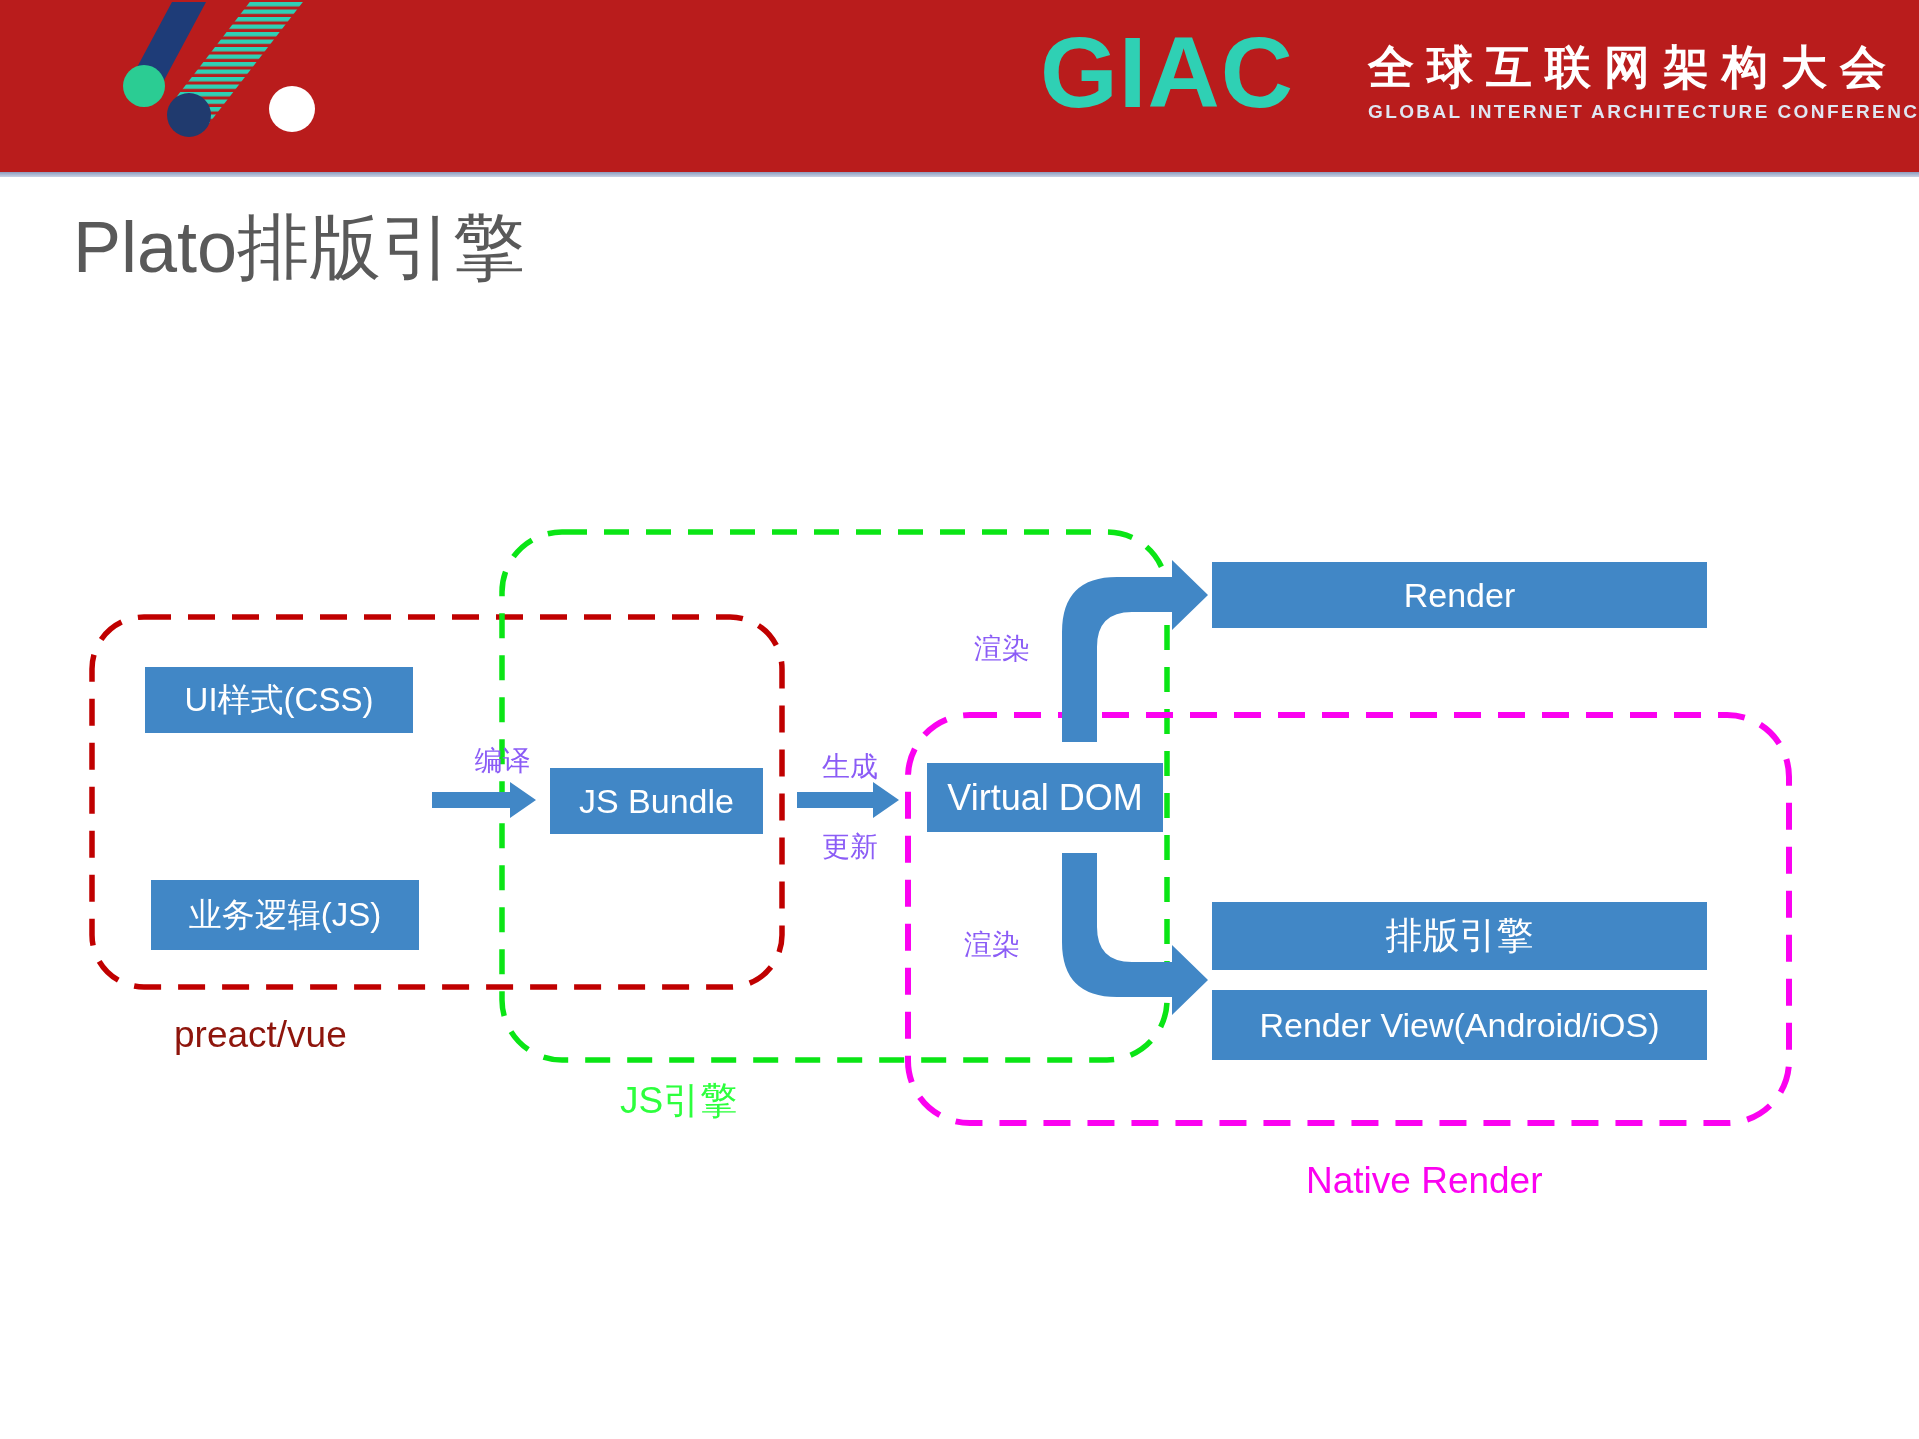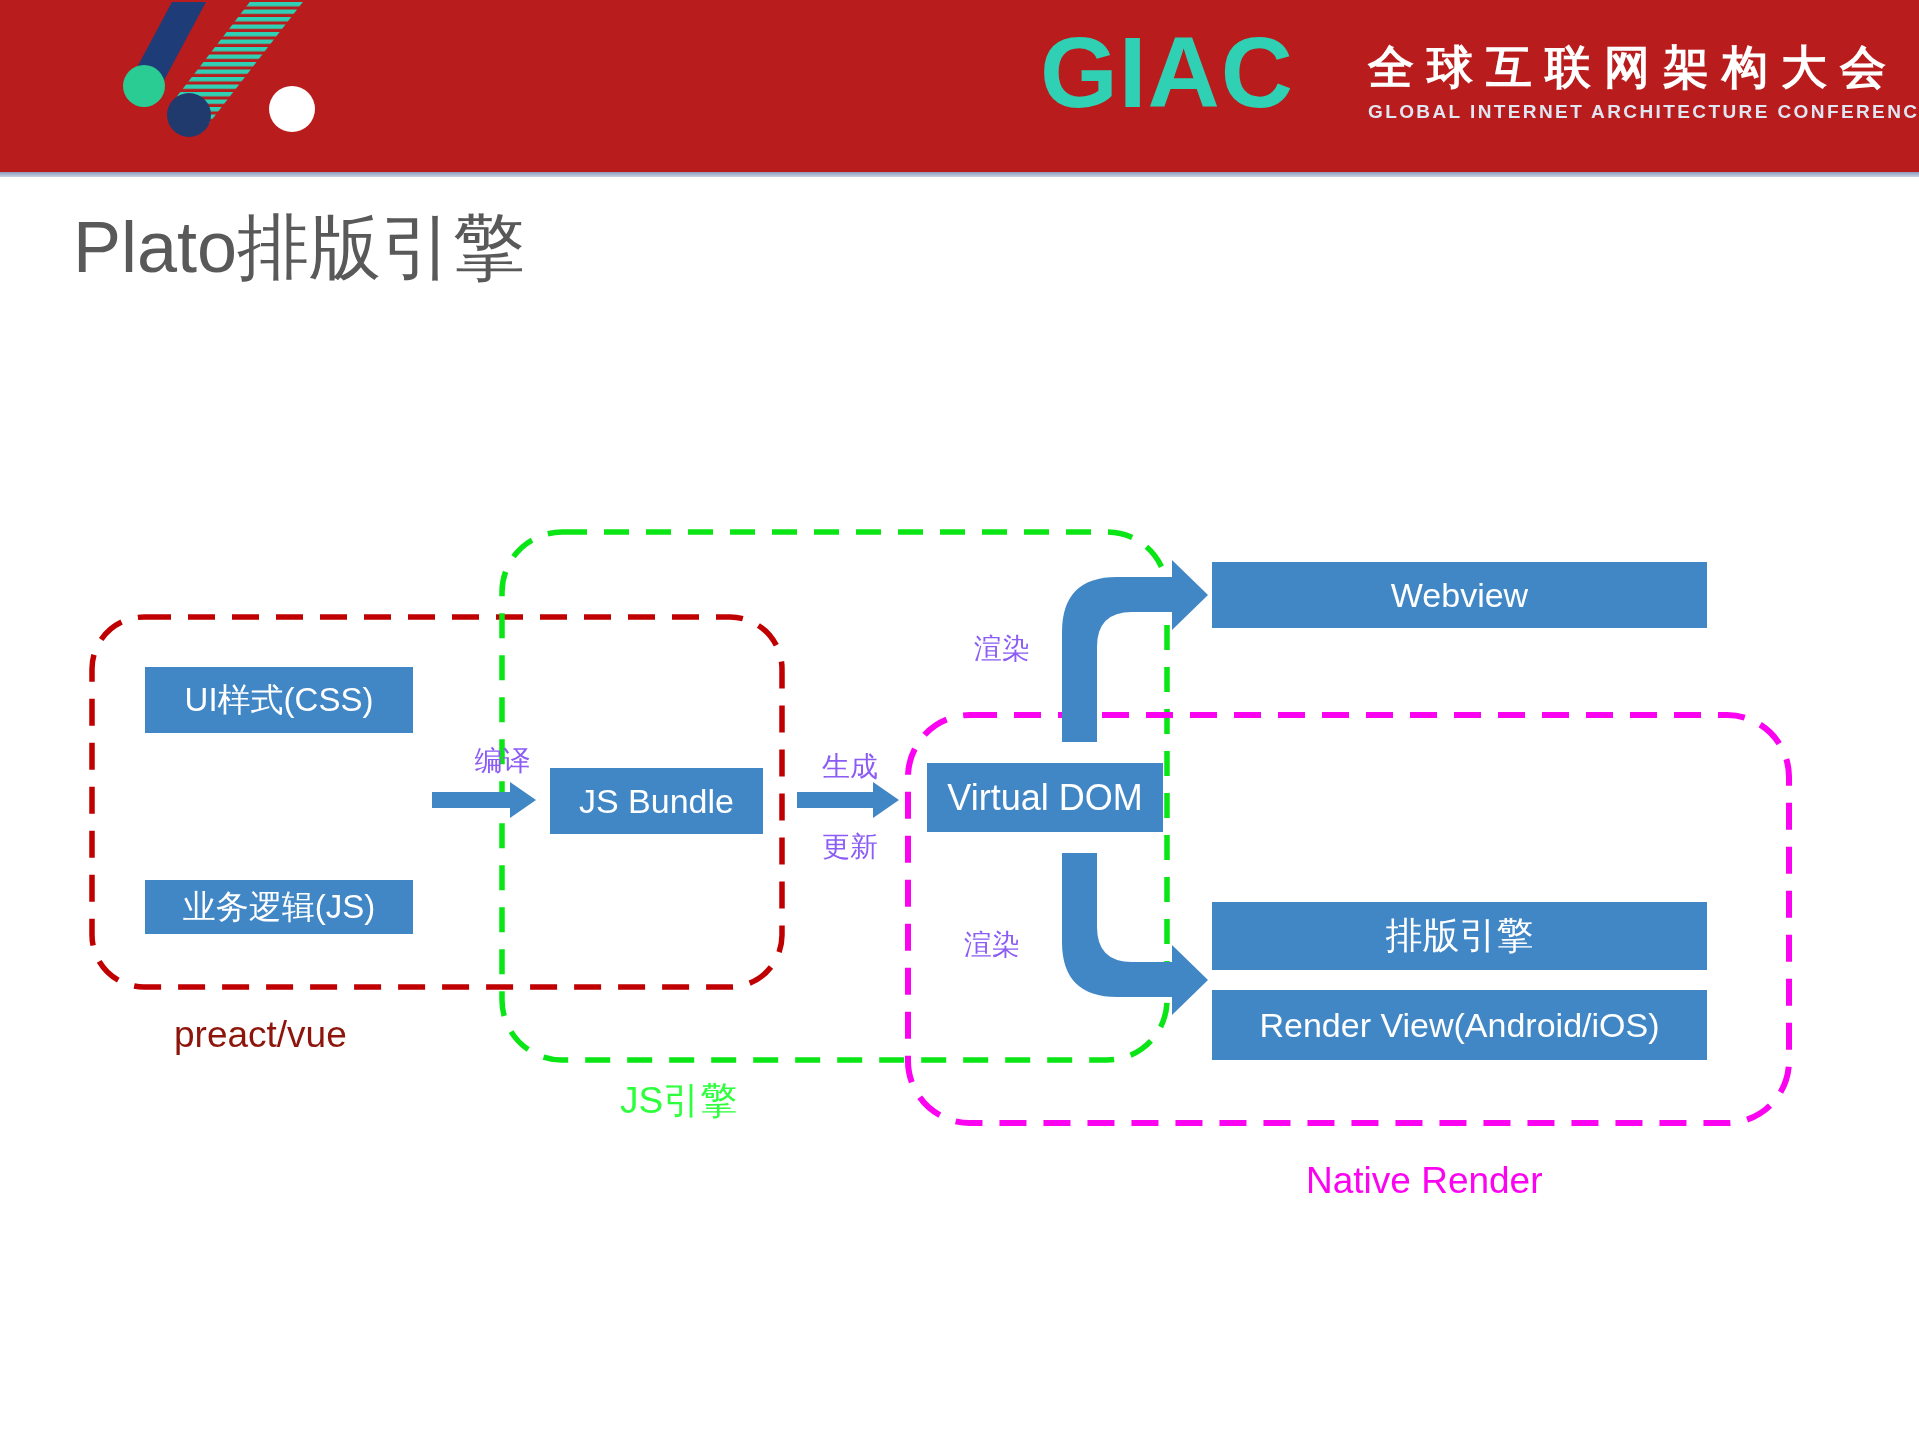--- a/index.html
+++ b/index.html
@@ -48,21 +48,21 @@
     position:absolute;z-index:3;color:#8b5cf6;text-align:center;
     font-family:Liberation Serif, serif;
     font-size:28px;white-space:nowrap;
   }
   .group-label{
     position:absolute;z-index:3;font-size:37px;white-space:nowrap;line-height:1.0;
   }
   
   #node-ui-css        {left:145px;top:667px;width:268px;height:66px;font-size:33px;}
   #node-ui-xml        {left:145px;top:768px;width:268px;height:66px;font-size:33px;}
-  #node-biz-js        {left:145px;top:880px;width:268px;height:54px;font-size:33px;}
+  #node-biz-js        {left:151px;top:880px;width:268px;height:70px;font-size:33px;}
   #node-js-bundle     {left:550px;top:768px;width:213px;height:66px;font-size:34px;}
   #node-virtual-dom   {left:927px;top:763px;width:236px;height:69px;font-size:36px;}
   #node-webview       {left:1212px;top:562px;width:495px;height:66px;font-size:34px;}
   #node-layout-engine {left:1212px;top:902px;width:495px;height:68px;font-size:37px;}
   #node-native-view   {left:1212px;top:990px;width:495px;height:70px;font-size:34px;}
   
   #label-compile      {left:455px;top:742px;width:95px;}
   #label-generate     {left:805px;top:748px;width:90px;}
   #label-update       {left:805px;top:828px;width:90px;}
   #label-render-top   {left:958px;top:630px;width:88px;}
@@ -116,21 +116,21 @@
 
     <path d="M1062,742 V632 Q1062,577 1117,577 H1172 V560 L1208,595 L1172,630 V612 H1132 Q1097,612 1097,647 V742 Z" fill="#4187c6"></path>
 
     <path d="M1062,853 V942 Q1062,997 1117,997 H1172 V1015 L1208,980 L1172,945 V962 H1132 Q1097,962 1097,927 V853 Z" fill="#4187c6"></path>
   </svg>
 
   <div class="node" id="node-ui-css">UI样式(CSS)</div>
   <div class="node" id="node-biz-js">业务逻辑(JS)</div>
   <div class="node" id="node-js-bundle">JS Bundle</div>
   <div class="node" id="node-virtual-dom">Virtual DOM</div>
-  <div class="node" id="node-webview">Webview</div>
+  <div class="node" id="node-webview">Render</div>
   <div class="node" id="node-layout-engine">排版引擎</div>
   <div class="node" id="node-native-view">Render View(Android/iOS)</div>
 
   <div class="edge-label" id="label-compile">编译</div>
   <div class="edge-label" id="label-generate">生成</div>
   <div class="edge-label" id="label-update">更新</div>
   <div class="edge-label" id="label-render-top">渲染</div>
   <div class="edge-label" id="label-render-bottom">渲染</div>
 
   <div class="group-label" id="group-label-preact-vue">preact/vue</div>

